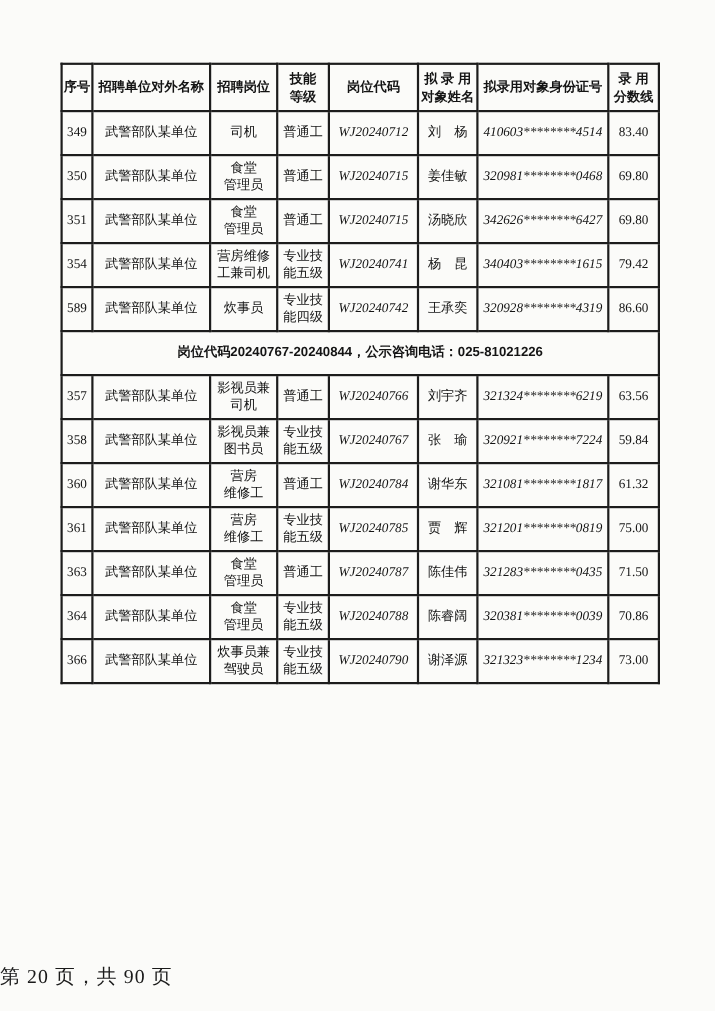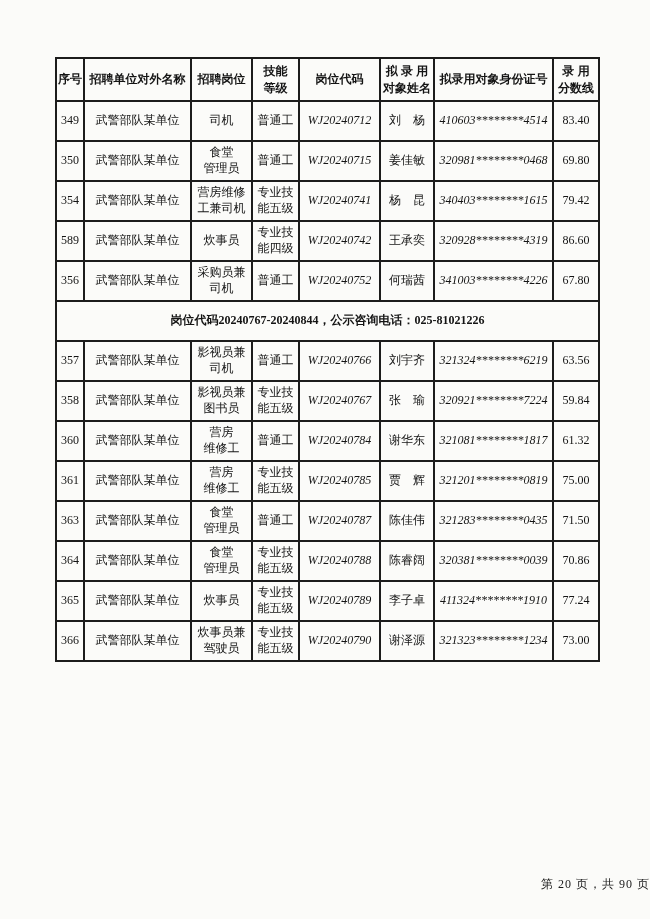--- a/index.html
+++ b/index.html
@@ -51,32 +51,32 @@
     line-height: 1.3;
     white-space: pre-line;
   }
   td.cell-id, td.cell-code {
     letter-spacing: 0px;
     font-size: 12px;
     font-style: italic;
   }
   tr.notice-row td {
     height: 31px;
-    font-family: Liberation Serif, serif;
+    font-family: Liberation Sans, sans-serif;
     font-weight: bold;
     font-size: 12.5px;
     white-space: normal;
   }
   .footer {
     position: absolute;
     top: 876px;
     left: 0;
     width: 650px;
-    text-align: right;
-    font-size: 12px;
+    text-align: left;
+    font-size: 18px;
     letter-spacing: 1px;
     color: #1a1a1a;
   }
 </style>
 </head>
 <body>
 
 <div class="page">
 
   <table class="doc-table">
@@ -121,20 +121,31 @@
     <td class="cell-unit">武警部队某单位</td>
     <td class="cell-position">食堂
 管理员</td>
     <td class="cell-level">普通工</td>
     <td class="cell-code">WJ20240715</td>
     <td class="cell-name">姜佳敏</td>
     <td class="cell-id">320981********0468</td>
     <td class="cell-score">69.80</td>
   </tr>
         <tr>
+    <td class="cell-seq">351</td>
+    <td class="cell-unit">武警部队某单位</td>
+    <td class="cell-position">食堂
+管理员</td>
+    <td class="cell-level">普通工</td>
+    <td class="cell-code">WJ20240715</td>
+    <td class="cell-name">汤晓欣</td>
+    <td class="cell-id">342626********6427</td>
+    <td class="cell-score">69.80</td>
+  </tr>
+        <tr>
     <td class="cell-seq">354</td>
     <td class="cell-unit">武警部队某单位</td>
     <td class="cell-position">营房维修
 工兼司机</td>
     <td class="cell-level">专业技
 能五级</td>
     <td class="cell-code">WJ20240741</td>
     <td class="cell-name">杨　昆</td>
     <td class="cell-id">340403********1615</td>
     <td class="cell-score">79.42</td>
@@ -142,31 +153,20 @@
         <tr>
     <td class="cell-seq">589</td>
     <td class="cell-unit">武警部队某单位</td>
     <td class="cell-position">炊事员</td>
     <td class="cell-level">专业技
 能四级</td>
     <td class="cell-code">WJ20240742</td>
     <td class="cell-name">王承奕</td>
     <td class="cell-id">320928********4319</td>
     <td class="cell-score">86.60</td>
-  </tr>
-        <tr>
-    <td class="cell-seq">356</td>
-    <td class="cell-unit">武警部队某单位</td>
-    <td class="cell-position">采购员兼
-司机</td>
-    <td class="cell-level">普通工</td>
-    <td class="cell-code">WJ20240752</td>
-    <td class="cell-name">何瑞茜</td>
-    <td class="cell-id">341003********4226</td>
-    <td class="cell-score">67.80</td>
   </tr>
       </tbody>
     <tbody>
       <tr class="notice-row">
         <td colspan="8">岗位代码20240767-20240844，公示咨询电话：025-81021226</td>
       </tr>
     </tbody>
     <tbody id="tbody-bottom">
         <tr>
     <td class="cell-seq">357</td>
@@ -231,31 +231,20 @@
     <td class="cell-position">食堂
 管理员</td>
     <td class="cell-level">专业技
 能五级</td>
     <td class="cell-code">WJ20240788</td>
     <td class="cell-name">陈睿阔</td>
     <td class="cell-id">320381********0039</td>
     <td class="cell-score">70.86</td>
   </tr>
         <tr>
-    <td class="cell-seq">365</td>
-    <td class="cell-unit">武警部队某单位</td>
-    <td class="cell-position">炊事员</td>
-    <td class="cell-level">专业技
-能五级</td>
-    <td class="cell-code">WJ20240789</td>
-    <td class="cell-name">李子卓</td>
-    <td class="cell-id">411324********1910</td>
-    <td class="cell-score">77.24</td>
-  </tr>
-        <tr>
     <td class="cell-seq">366</td>
     <td class="cell-unit">武警部队某单位</td>
     <td class="cell-position">炊事员兼
 驾驶员</td>
     <td class="cell-level">专业技
 能五级</td>
     <td class="cell-code">WJ20240790</td>
     <td class="cell-name">谢泽源</td>
     <td class="cell-id">321323********1234</td>
     <td class="cell-score">73.00</td>

